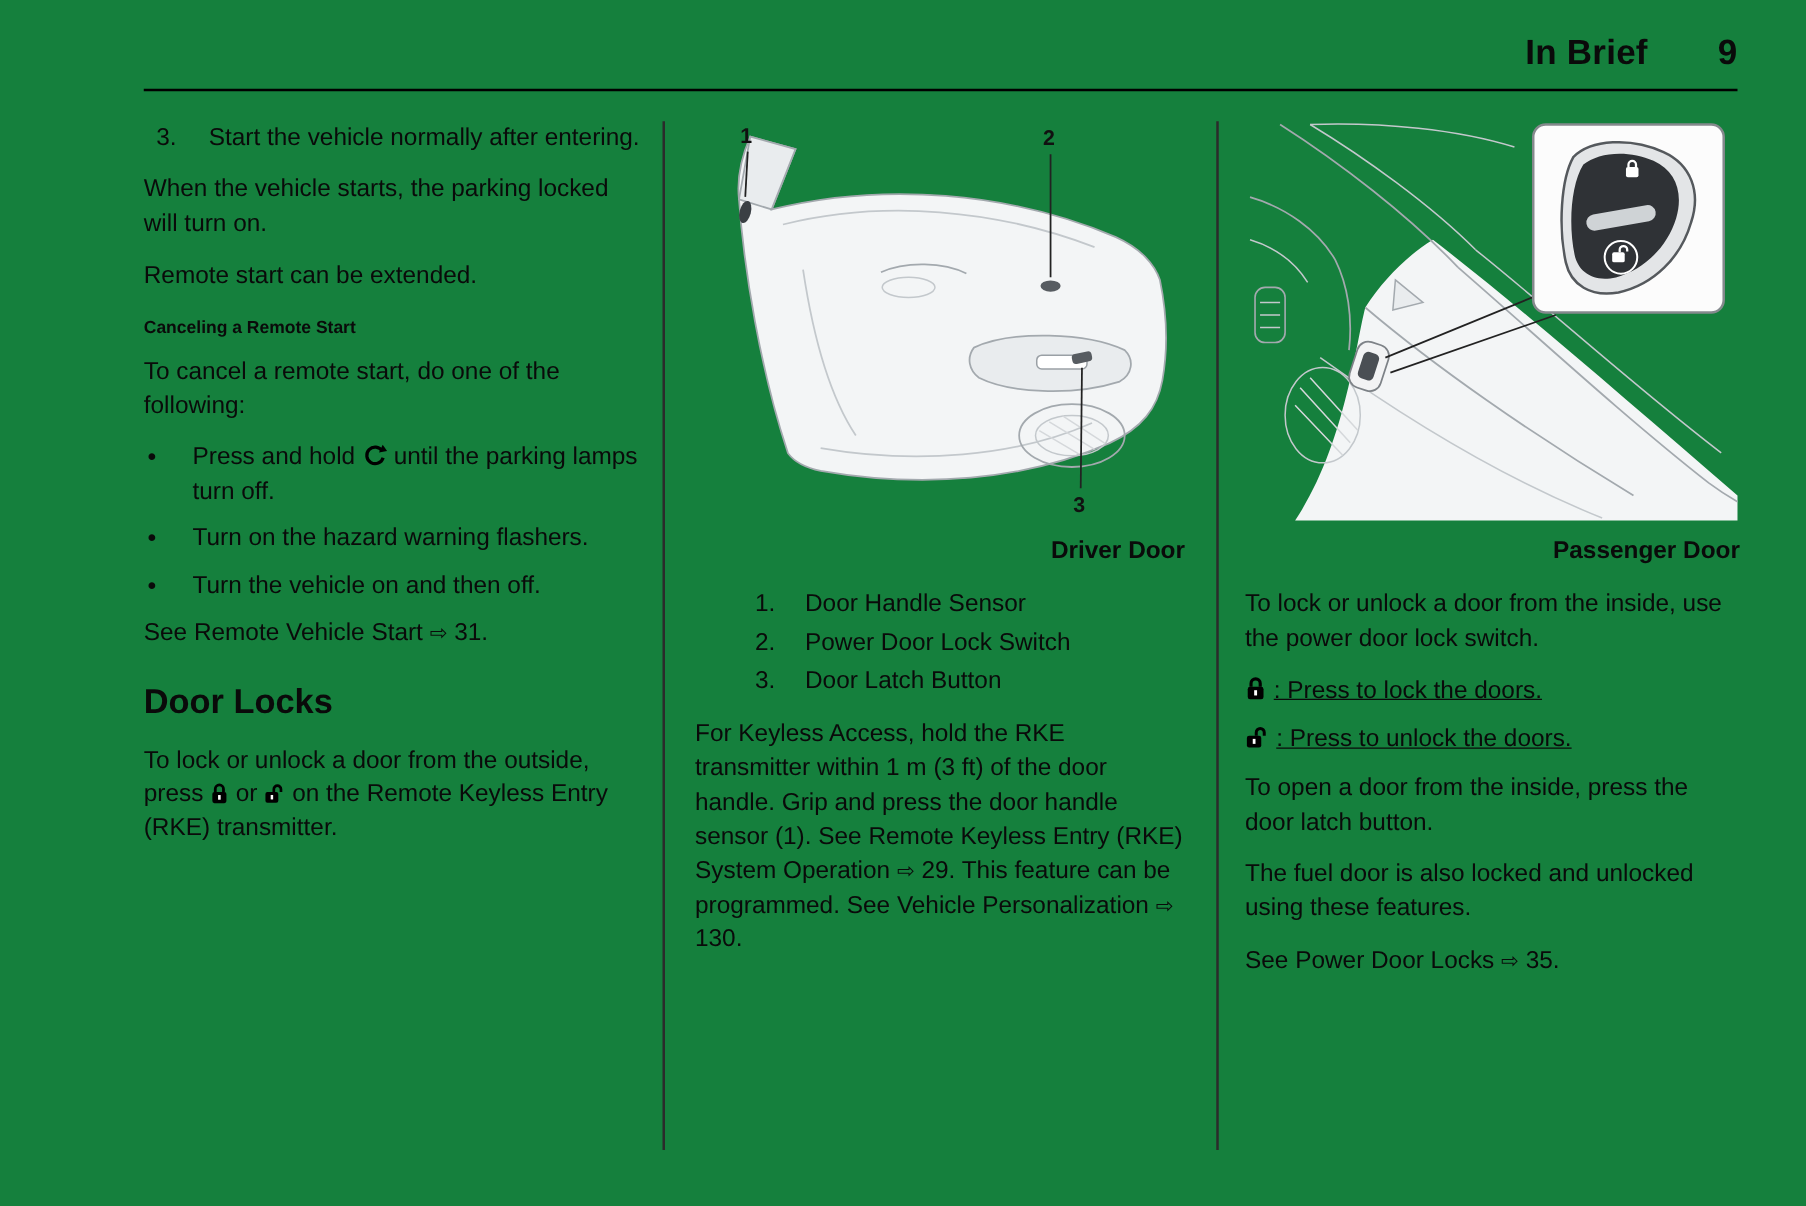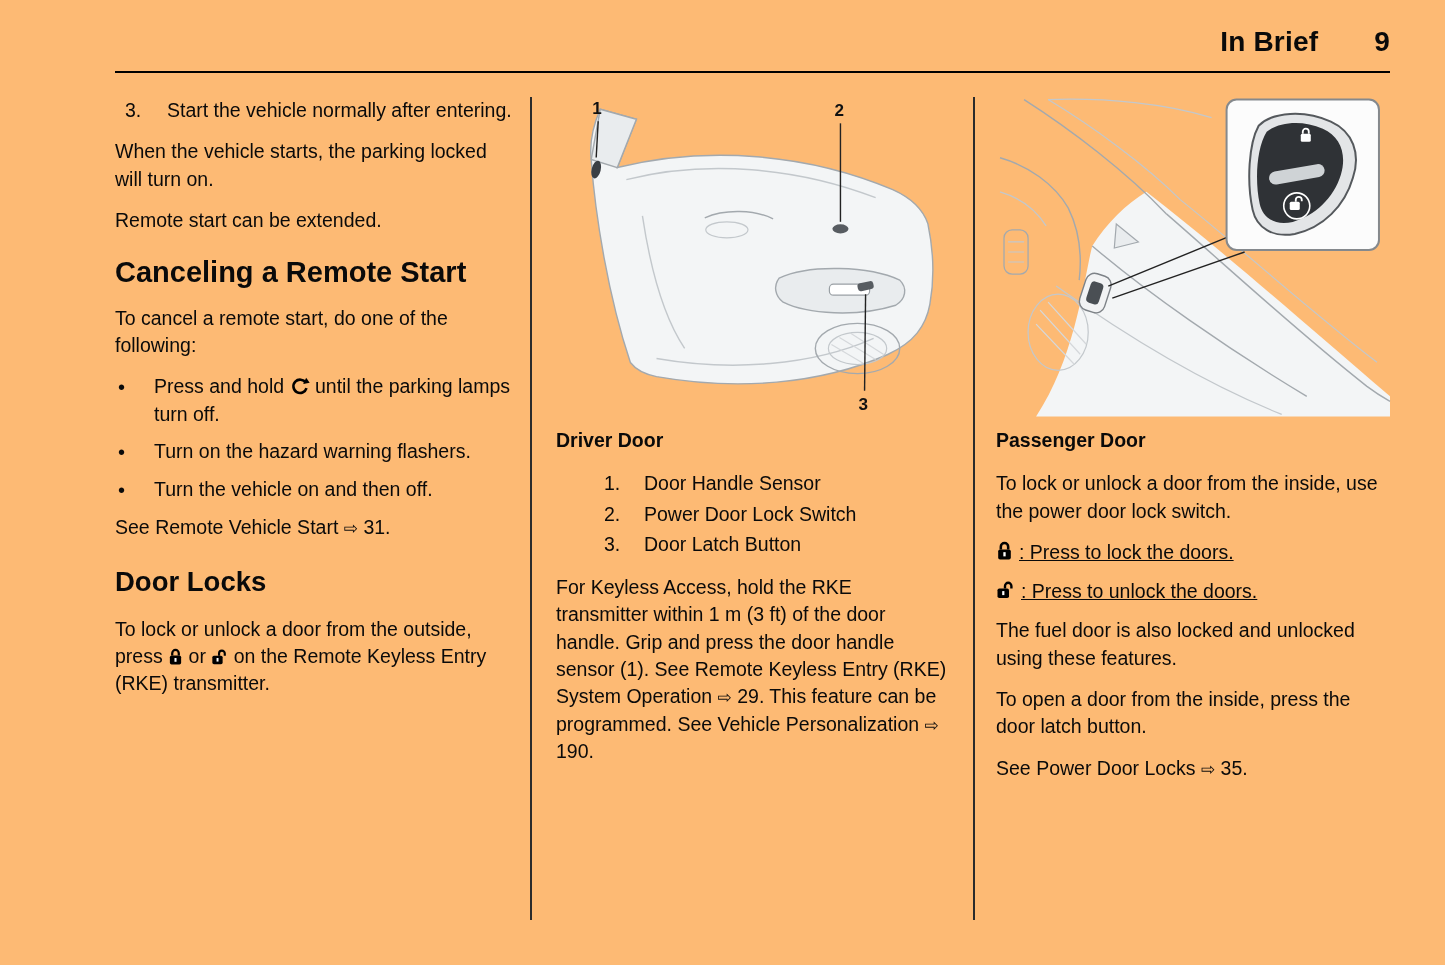--- a/index.html
+++ b/index.html
@@ -1,51 +1,51 @@
 <!DOCTYPE html>
 <html><head>
 <meta charset="utf-8">
 <style>
   * { margin:0; padding:0; box-sizing:border-box; }
   html,body { background:#fff; }
   body { width:1445px; height:965px; font-family:"Liberation Sans", sans-serif; color:#0a0a0a; }
-  .page { position:relative; width:1445px; height:965px; overflow:hidden; background:#fdba74; }
+  .page { position:relative; width:1445px; height:965px; overflow:hidden; background:#15803d; }
 
   .header { position:absolute; top:26px; left:115px; right:55px; display:flex; justify-content:flex-end; align-items:baseline; gap:56px; }
   .header-title, .page-num { font-size:28px; font-weight:bold; letter-spacing:0.2px; }
   .header-rule { position:absolute; top:71px; left:115px; right:55px; height:2px; background:#000; }
 
   .divider { position:absolute; top:97px; width:1.5px; height:823px; background:#2b2b2b; }
   .d1 { left:530px; } .d2 { left:973px; }
 
   .col { position:absolute; top:95px; font-size:19.5px; line-height:1.4; }
   .col1 { left:115px; width:397px; }
   .col2 { left:556px; width:392px; }
   .col3 { left:996px; width:396px; }
 
   p.para { margin-bottom:14px; }
   .step { display:flex; margin:2px 0 14px 10px; }
   .step-num { width:42px; flex:none; }
-  .h-sub { font-size:29px; font-weight:bold; margin:18px 0 12px; }
+  .h-sub { font-size:14px; font-weight:bold; margin:18px 0 12px; }
   .h-main { font-size:27.5px; font-weight:bold; margin:22px 0 14px; }
 
   .bullet { display:flex; margin-bottom:10px; }
   .bullet-rows { margin-bottom:4px; }
   .bullet::before { content:"\2022"; width:36px; flex:none; padding-left:3px; font-size:20px; }
   .bullet-body { flex:1; }
 
   .it { }
   .xref-arrow { font-size:17px; }
 
   .icon { display:inline-block; vertical-align:-3px; line-height:0; }
   .icon svg { display:inline-block; }
 
   .fig { height:322px; }
   .fig svg { width:100%; height:100%; display:block; }
-  .caption { text-align:left; font-weight:bold; font-size:19.5px; margin:10px 0 16px; }
+  .caption { text-align:right; font-weight:bold; font-size:19.5px; margin:10px 0 16px; }
 
   .ol { margin:0 0 16px 48px; }
   .ol-row { display:flex; margin-bottom:3px; }
   .ol-num { width:40px; flex:none; }
 
   .lock-row { display:flex; align-items:flex-start; margin-bottom:12px;text-decoration:underline; }
   .lock-row .icon { margin-top:2px; margin-right:6px; }
 
   .callout-label { font-weight:bold; font-size:17px; fill:#111; font-family:"Liberation Sans", sans-serif; }
 </style>
@@ -171,21 +171,21 @@
       </div>
     </div>
 
     <p class="para">
       <span>For Keyless Access, hold the RKE transmitter within 1 m (3 ft) of the door handle. Grip and press the door handle sensor (1). See</span>
       <span class="it">Remote Keyless Entry (RKE) System Operation</span>
       <span class="xref-arrow">⇨</span>
       <span class="it">29</span><span>. This feature can be programmed. See</span>
       <span class="it">Vehicle Personalization</span>
       <span class="xref-arrow">⇨</span>
-      <span class="it">190</span><span>.</span>
+      <span class="it">130</span><span>.</span>
     </p>
   </div>
 
   <div class="col col3">
 
     <div class="fig">
       <svg viewBox="0 0 395 320">
 
         <path d="M150,96 C220,150 300,220 393,300 L393,320 L40,320 C80,260 88,180 96,150 C110,128 130,108 150,96 Z" fill="#f3f5f6" stroke="none"></path>
 
@@ -245,22 +245,22 @@
 
     <div class="lock-row">
       <span class="icon"><svg width="19" height="20" viewBox="0 0 19 19">
             <path d="M9,8 V5.5 A3.2,3.2 0 0 1 15.4,5.5 V8" fill="none" stroke="#000" stroke-width="2.4"></path>
             <rect x="1.5" y="8" width="11.5" height="9.5" rx="1.8" fill="#000"></rect>
             <rect x="6.2" y="10.6" width="2.2" height="4" fill="#fff"></rect>
           </svg></span>
       <span>: Press to unlock the doors.</span>
     </div>
 
+    <p class="para">To open a door from the inside, press the door latch button.</p>
     <p class="para">The fuel door is also locked and unlocked using these features.</p>
-    <p class="para">To open a door from the inside, press the door latch button.</p>
 
     <p class="para">
       <span>See</span>
       <span class="it">Power Door Locks</span>
       <span class="xref-arrow">⇨</span>
       <span class="it">35.</span>
     </p>
   </div>
 
 </div>

